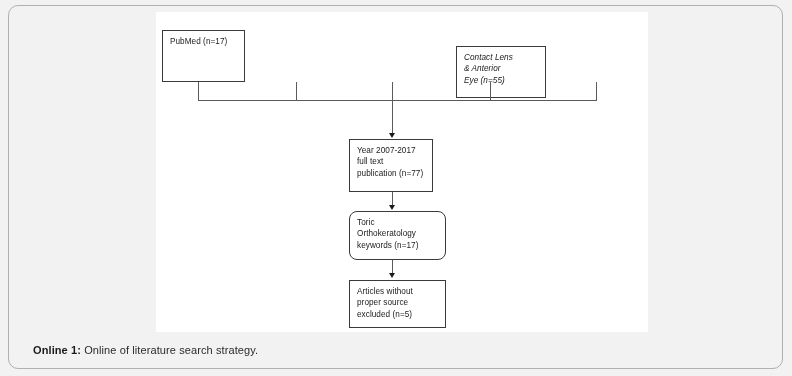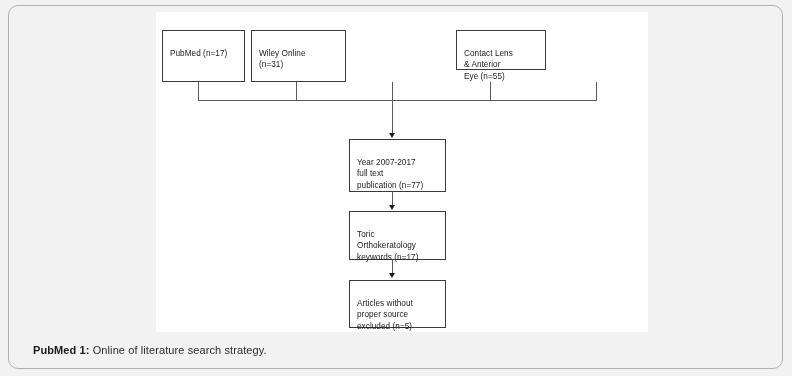--- a/index.html
+++ b/index.html
@@ -34,21 +34,21 @@
     top: 6px;
     width: 492px;
     height: 320px;
     background: #ffffff;
   }
   .node {
     position: absolute;
     border: 1px solid #3a3a3a;
     background: #ffffff;
     box-sizing: border-box;
-    padding: 17px 6px 4px 7px;
+    padding: 5px 6px 4px 7px;
     font-size: 8.2px;
     line-height: 11.4px;
     color: #1a1a1a;
     white-space: pre-line;
     letter-spacing: 0.05px;
   }
   
   .vline {
     position: absolute;
     width: 1px;
@@ -85,60 +85,58 @@
 <body>
 
 <div id="page">
 
   <div id="figure-card">
 
     <div id="flow-canvas">
 
       <div class="node" style="left:6px; top:18px; width:83px; height:52px;">PubMed (n=17)</div>
 
-      <div class="node" style="left:95px; top:18px; width:95px; height:52px;">Wiley Online
-(n=31)</div>
 
 
-      <div class="node" style="left:300px; top:18px; width:90px; height:40px;">Contact Lens
+      <div class="node" style="left:300px; top:34px; width:90px; height:52px;font-style:italic;">Contact Lens
 &amp; Anterior
 Eye (n=55)</div>
 
 
       <div class="vline" style="left:42px; top:70px; height:18px;"></div>
       <div class="vline" style="left:140px; top:70px; height:18px;"></div>
       <div class="vline" style="left:236px; top:70px; height:18px;"></div>
       <div class="vline" style="left:334px; top:70px; height:18px;"></div>
       <div class="vline" style="left:440px; top:70px; height:18px;"></div>
 
       <div class="hline" style="left:42px; top:88px; width:399px;"></div>
 
       <div class="vline" style="left:236px; top:88px; height:34px;"></div>
       <div class="arrowhead" style="left:233px; top:121px;"></div>
 
-      <div class="node" style="left:193px; top:127px; width:97px; height:53px;">Year 2007-2017
+      <div class="node" style="left:193px; top:127px; width:84px; height:53px;">Year 2007-2017
 full text
 publication (n=77)</div>
 
       <div class="vline" style="left:236px; top:180px; height:14px;"></div>
       <div class="arrowhead" style="left:233px; top:193px;"></div>
 
-      <div class="node" style="left:193px; top:199px; width:97px; height:49px;">Toric
+      <div class="node" style="left:193px; top:199px; width:97px; height:49px;border-radius:8px;">Toric
 Orthokeratology
 keywords (n=17)</div>
 
       <div class="vline" style="left:236px; top:248px; height:14px;"></div>
       <div class="arrowhead" style="left:233px; top:261px;"></div>
 
       <div class="node" style="left:193px; top:268px; width:97px; height:48px;">Articles without
 proper source
 excluded (n=5)</div>
 
     </div>
 
     <div id="caption">
-      <span class="cap-label">PubMed 1:</span>
+      <span class="cap-label">Online 1:</span>
       <span> Online of literature search strategy.</span>
     </div>
 
   </div>
 
 </div>
 
 </body></html>

